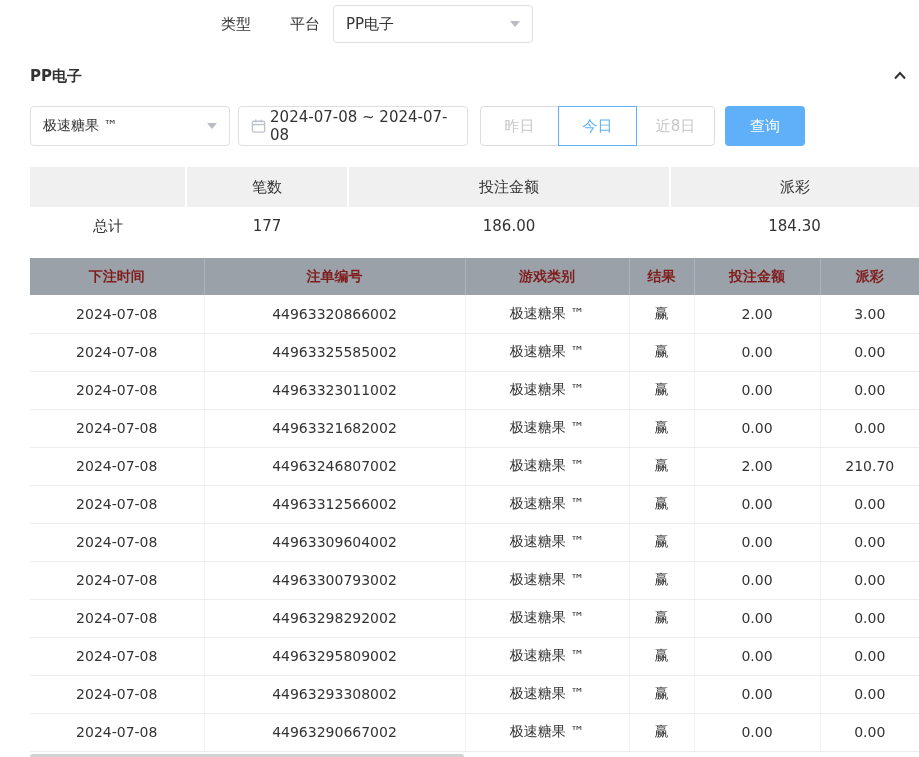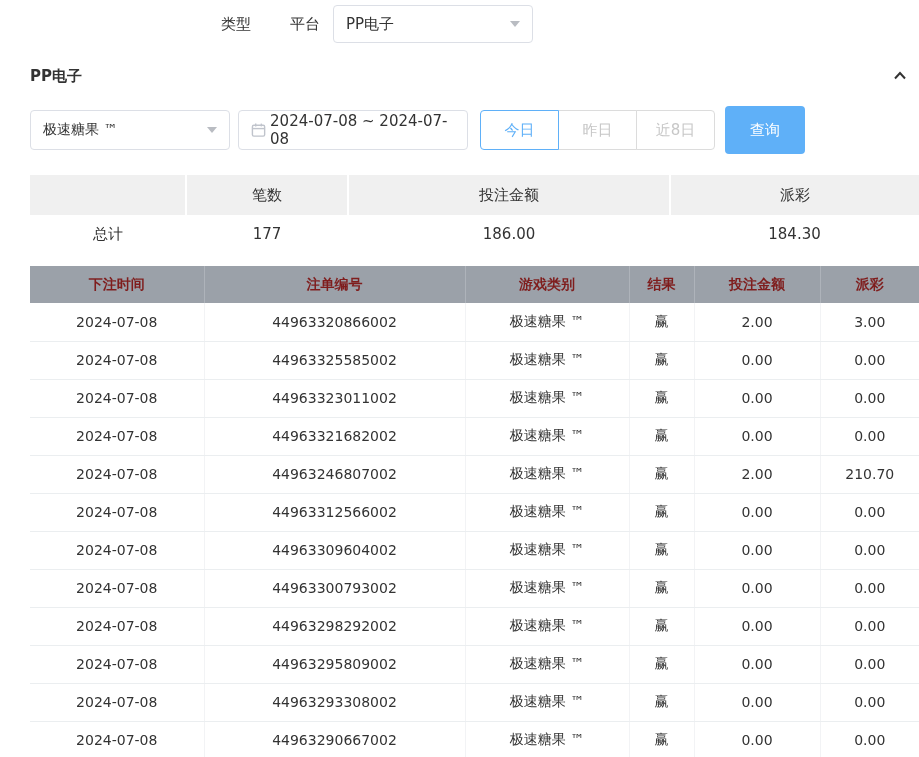--- a/index.html
+++ b/index.html
@@ -41,21 +41,21 @@
   .btn-group{display:flex;margin-left:12px;}
   .qbtn{
     width:79px;height:40px;background:#fff;border:1px solid #dcdcdc;
     font-size:15px;color:#c7c7c7;margin-left:-1px;cursor:pointer;
     font-family:inherit;padding:0;
   }
   .qbtn:first-child{margin-left:0;border-radius:4px 0 0 4px;}
   .qbtn:last-child{border-radius:0 4px 4px 0;}
   .qbtn.active{color:var(--accent);border-color:var(--accent);position:relative;z-index:1;}
   .search-btn{
-    width:80px;height:48px;margin-left:10px;border:none;border-radius:4px;
+    width:80px;height:40px;margin-left:10px;border:none;border-radius:4px;
     background:var(--accent);color:#fff;font-size:15px;cursor:pointer;font-family:inherit;
   }
 
   
   table{border-collapse:collapse;table-layout:fixed;}
   .summary-table{margin:21px 0 0 30px;width:889px;font-size:15px;text-align:center;}
   .summary-table th{
     background:#f0f0f0;height:40px;font-weight:normal;border-right:2px solid #fff;
   }
   .summary-table th:last-child{border-right:none;}
@@ -108,22 +108,22 @@
     <div class="date-input">
       <svg width="16" height="16" viewBox="0 0 16 16">
         <rect x="1.5" y="3" width="13" height="11.5" rx="1.5" fill="none" stroke="#c0c4cc" stroke-width="1.5"></rect>
         <line x1="1.5" y1="6.5" x2="14.5" y2="6.5" stroke="#c0c4cc" stroke-width="1.5"></line>
         <line x1="5" y1="1.2" x2="5" y2="4.2" stroke="#c0c4cc" stroke-width="1.5"></line>
         <line x1="11" y1="1.2" x2="11" y2="4.2" stroke="#c0c4cc" stroke-width="1.5"></line>
       </svg>
       <span>2024-07-08 ~ 2024-07-08</span>
     </div>
     <div class="btn-group">
+      <button class="qbtn">昨日</button>
       <button class="qbtn active">今日</button>
-      <button class="qbtn">昨日</button>
       <button class="qbtn">近8日</button>
     </div>
     <button class="search-btn">查询</button>
   </div>
 
   <table class="summary-table">
     <colgroup>
         <col style="width:156px">
         <col style="width:162px">
         <col style="width:322px">

